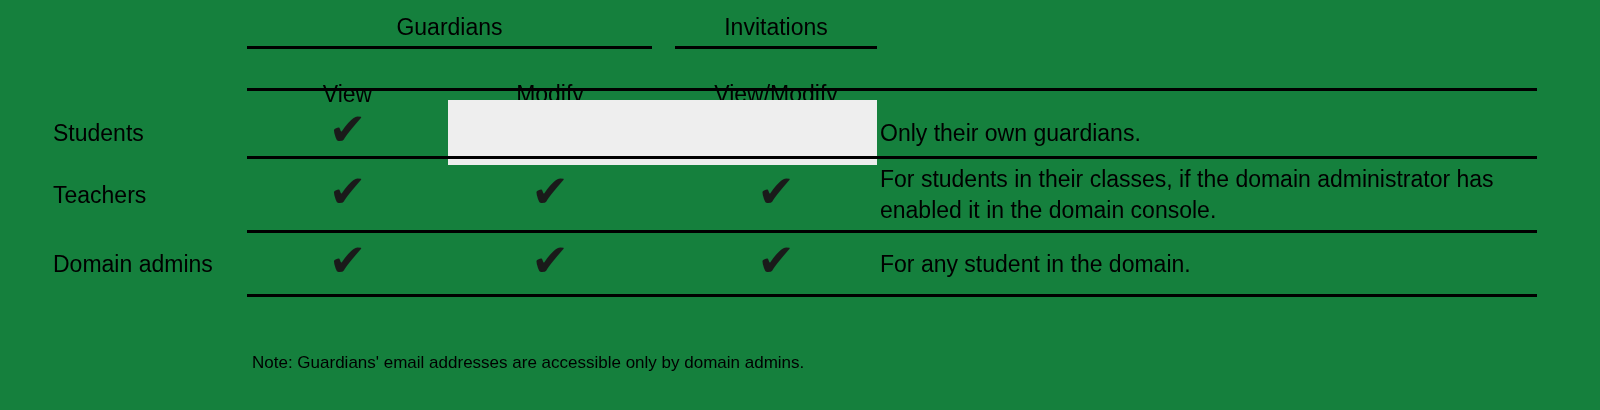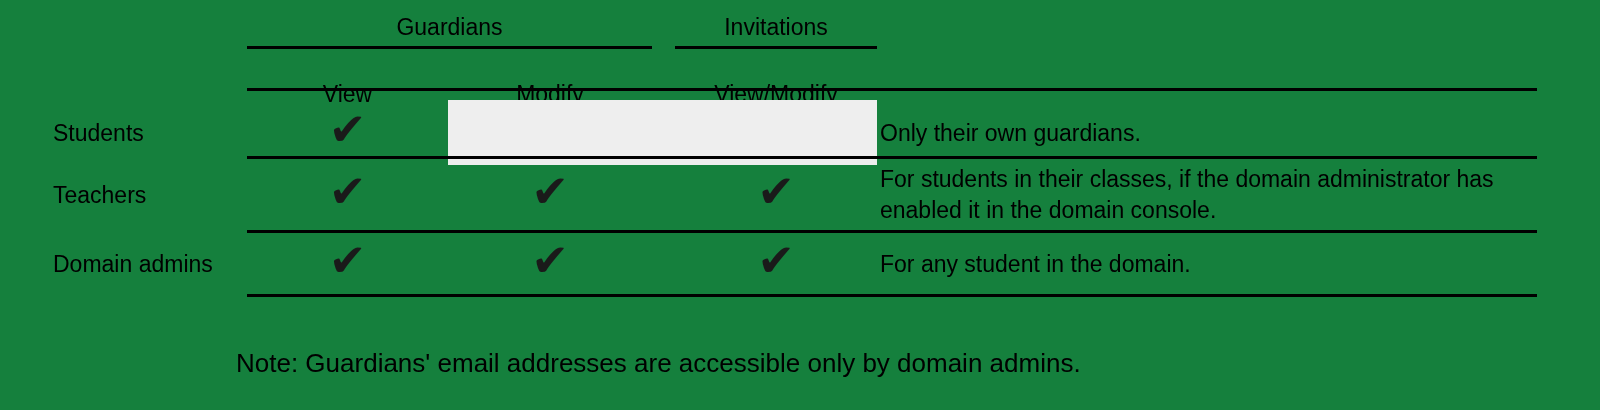--- a/index.html
+++ b/index.html
@@ -107,23 +107,23 @@
     width: 640px;
     top: 50%;
     transform: translateY(-50%);
     font-size: 23px;
     line-height: 31px;
   }
 
   
   .footnote {
     position: absolute;
-    left: 236px;
+    left: 252px;
     top: 349px;
-    font-size: 26px;
+    font-size: 17px;
     line-height: 28px;
   }
 </style>
 </head>
 <body>
 
 <div class="canvas">
 
   <div class="group-label group-guardians">Guardians</div>
   <div class="group-label group-invitations">Invitations</div>

